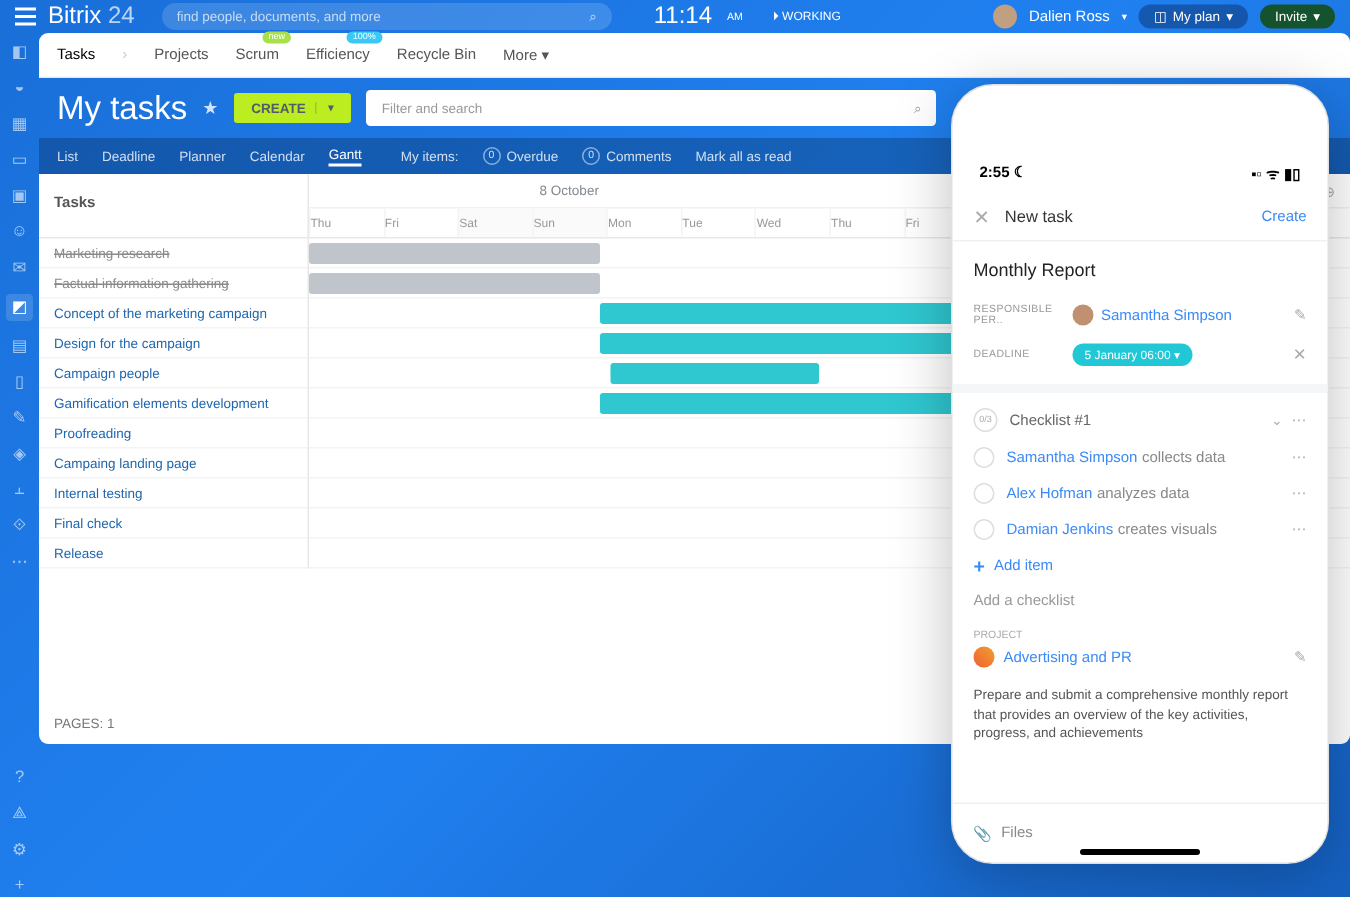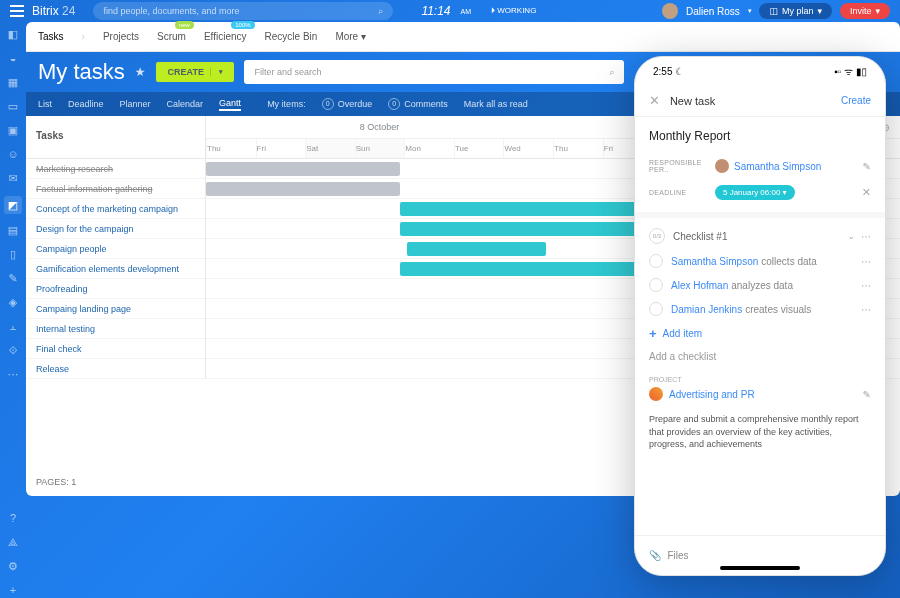--- a/index.html
+++ b/index.html
@@ -2,31 +2,31 @@
 <html><head>
 <meta charset="utf-8">
 <style>
 * { margin: 0; padding: 0; box-sizing: border-box; font-family: -apple-system, BlinkMacSystemFont, "Segoe UI", Helvetica, Arial, sans-serif; }
 body { width: 900px; height: 598px; background: linear-gradient(135deg, #1a6fd8 0%, #2080f0 50%, #1560c0 100%); overflow: hidden; position: relative; }
 
 
 .topbar { height: 22px; display: flex; align-items: center; padding: 0 10px; color: #fff; font-size: 10px; gap: 8px; }
 .hamburger { width: 14px; height: 12px; display: flex; flex-direction: column; justify-content: space-between; cursor: pointer; }
 .hamburger div { height: 2px; background: #fff; }
-.brand { font-size: 12px; font-weight: 500; }
+.brand { font-size: 16px; font-weight: 500; }
 .brand .b24 { opacity: .7; }
 .searchbar { flex: 0 0 300px; background: rgba(255,255,255,.15); border-radius: 14px; height: 18px; display: flex; align-items: center; padding: 0 10px; color: rgba(255,255,255,.7); font-size: 9px; justify-content: space-between; margin-left: 10px; }
-.clock { font-size: 12px; font-weight: 300; margin-left: 20px; font-style: italic; }
+.clock { font-size: 16px; font-weight: 300; margin-left: 20px; }
 .clock-sub { font-size: 7px; margin-left: 2px; }
 .working { font-size: 8px; margin-left: 12px; }
 .topbar-right { margin-left: auto; display: flex; align-items: center; gap: 8px; }
 .avatar-sm { width: 16px; height: 16px; border-radius: 50%; background: #c0a080; }
 .pill { border-radius: 12px; padding: 3px 10px; font-size: 9px; display: flex; align-items: center; gap: 4px; }
 .pill-dark { background: rgba(0,0,30,.3); }
-.pill-cyan { background: #ef4444; }
+.pill-cyan { background: #14532d; }
 
 
 .leftrail { position: absolute; left: 0; top: 22px; bottom: 0; width: 26px; display: flex; flex-direction: column; align-items: center; padding-top: 6px; gap: 10px; }
 .rail-icon { width: 14px; height: 14px; opacity: .6; color: #fff; font-size: 11px; text-align: center; cursor: pointer; }
 .rail-icon.active { opacity: 1; background: rgba(255,255,255,.15); border-radius: 3px; width: 18px; height: 18px; line-height: 18px; }
 
 
 .content { position: absolute; left: 26px; top: 22px; right: 0; bottom: 0; }
 .tabs { background: #fff; height: 30px; display: flex; align-items: center; padding: 0 12px; gap: 18px; font-size: 10px; color: #555; border-bottom: 1px solid #e8e8e8; border-radius: 6px 6px 0 0; }
 .tab { position: relative; cursor: pointer; }
@@ -68,21 +68,21 @@
 .bars-area { flex: 1; position: relative; overflow: visible; }
 .bar-row { height: 20px; position: relative; border-bottom: 1px solid #f4f4f4;}
 .bar { position: absolute; top: 3px; height: 14px; border-radius: 2px; }
 .bar.grey { background: #c0c5cc; }
 .bar.cyan { background: #2fc7d0; }
 .bar.blue2 { background: #56d1e0; }
 .footer-pages { position: absolute; bottom: 9px; left: 10px; font-size: 9px; color: #777; }
 
 
 .phone { position: absolute; right: 14px; top: 56px; width: 252px; height: 520px; background: #fff; border-radius: 28px; box-shadow: 0 8px 40px rgba(0,0,0,.25); border: 1px solid #e0e0e0; overflow: hidden; }
-.phone-status { height: 28px; display: flex; align-items: center; justify-content: space-between; padding: 0 18px; font-size: 10px; font-weight: 400; }
+.phone-status { height: 28px; display: flex; align-items: center; justify-content: space-between; padding: 0 18px; font-size: 10px; font-weight: 700; margin-top: 44px; }
 .phone-header { height: 32px; display: flex; align-items: center; padding: 0 14px; font-size: 11px; color: #333; border-bottom: 1px solid #f0f0f0; }
 .phone-header .close { color: #aaa; margin-right: 10px; font-size: 13px; }
 .phone-header .create-link { margin-left: auto; color: #3b8af5; font-size: 10px; }
 .phone-body { padding: 12px 14px; }
 .task-title-input { font-size: 12px; color: #222; margin-bottom: 16px; }
 .field-row { display: flex; align-items: center; font-size: 8px; color: #999; margin-bottom: 12px; }
 .field-label { text-transform: uppercase; font-size: 7px; width: 66px; letter-spacing: .3px; }
 .person-pill { display: flex; align-items: center; gap: 5px; color: #3b8af5; font-size: 10px; }
 .avatar-xs { width: 14px; height: 14px; border-radius: 50%; background: #c09070; }
 .pencil { margin-left: auto; color: #aaa; font-size: 10px; }

